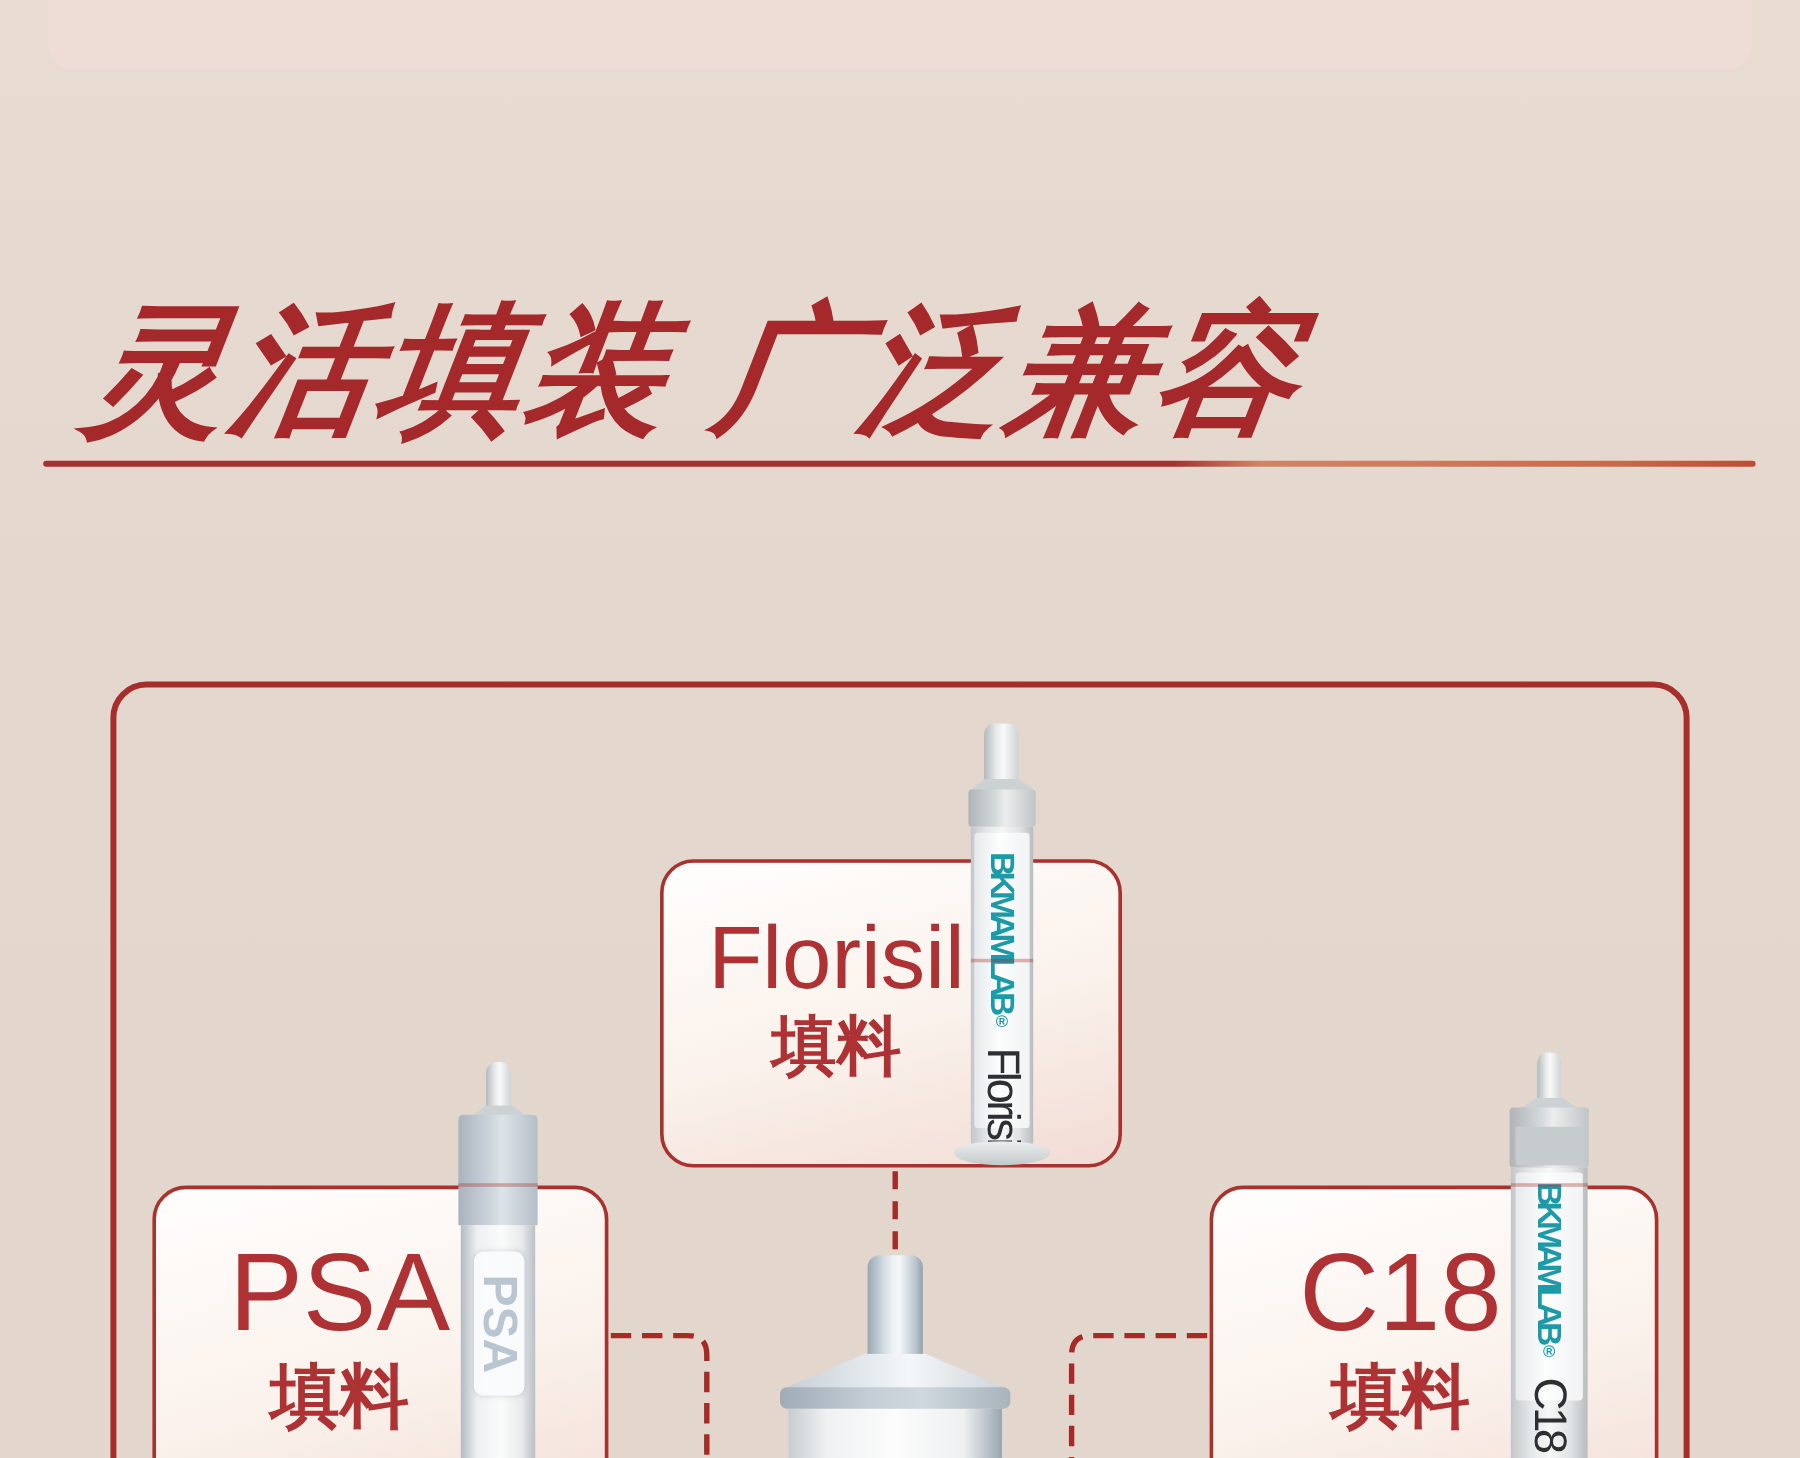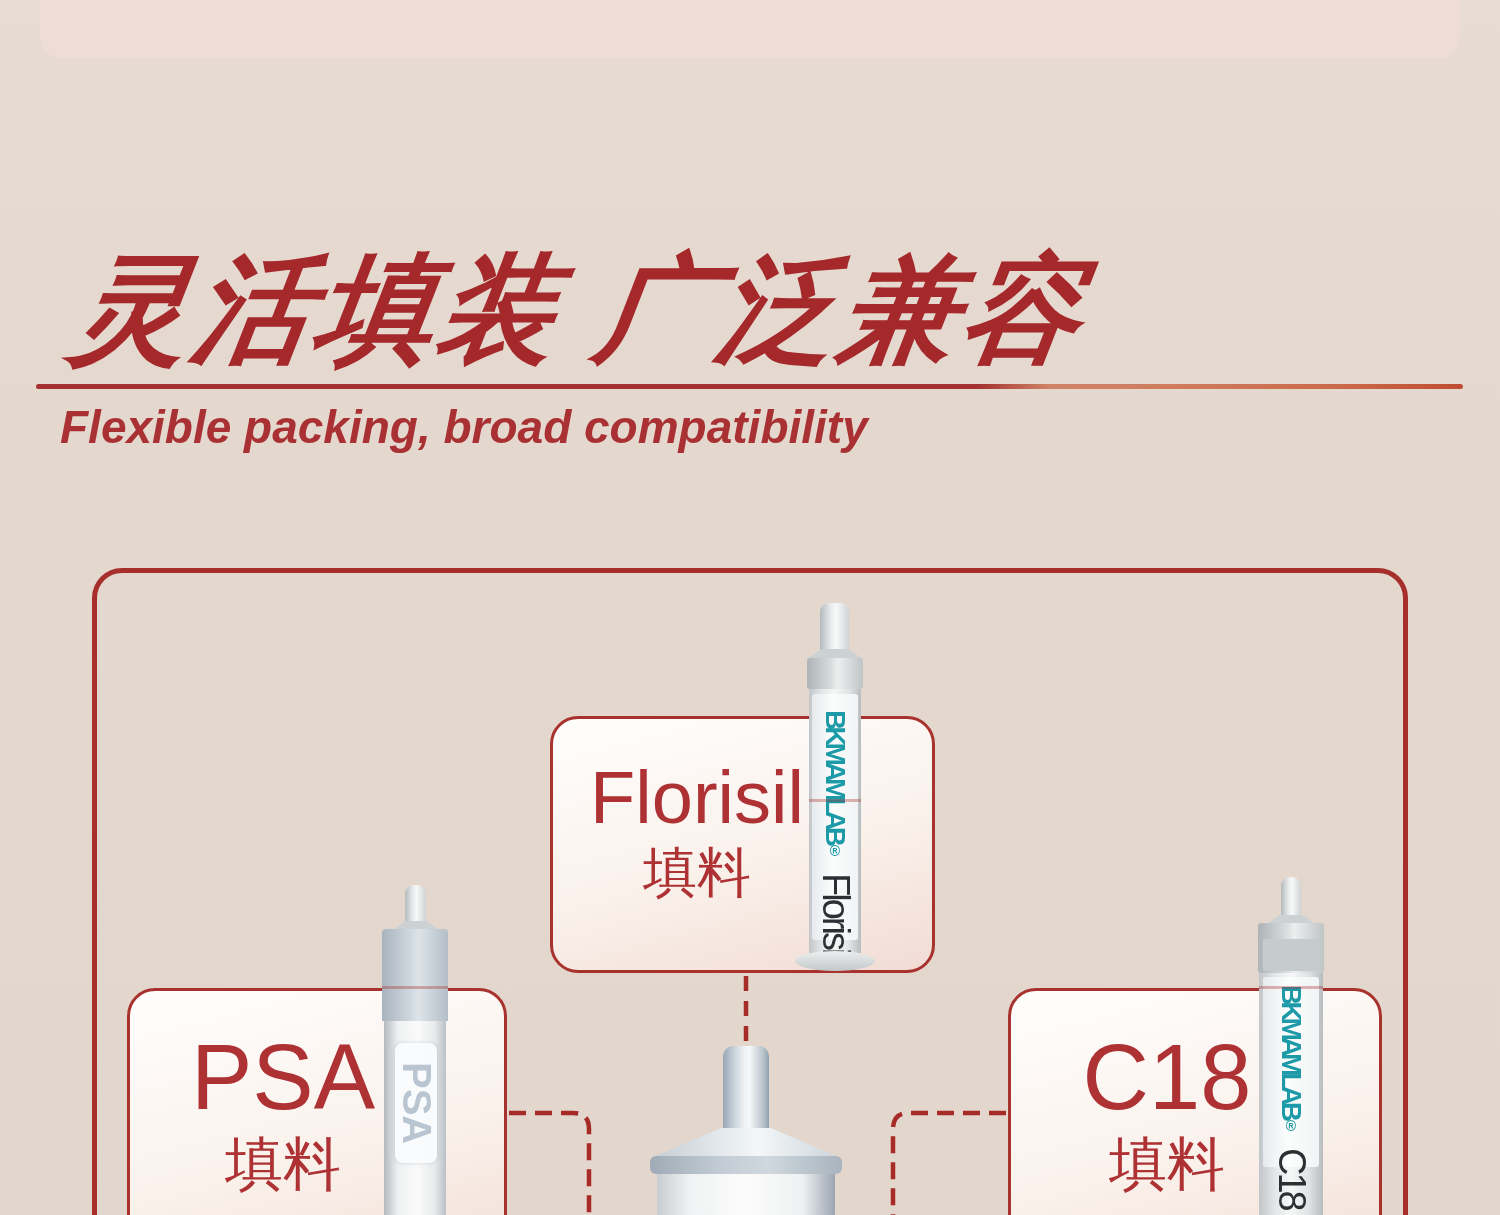--- a/index.html
+++ b/index.html
@@ -41,21 +41,21 @@
   }
   .florisil-box{left:550px;top:716px;width:385px;height:257px;}
   .psa-box{left:127px;top:988px;width:380px;height:300px;}
   .c18-box{left:1008px;top:988px;width:374px;height:300px;}
   .box-text{position:absolute;text-align:center;color:#ae3134;}
   .florisil-box .box-text{left:14px;top:40px;width:260px;}
   .psa-box .box-text{left:28px;top:38px;width:250px;}
   .c18-box .box-text{left:36px;top:38px;width:240px;}
   .box-name{font-size:74px;font-weight:500;line-height:1.05;}
   .psa-box .box-name,.c18-box .box-name{font-size:92px;}
-  .box-material{font-size:58px;font-weight:400;line-height:1.1;margin-top:6px;}
+  .box-material{font-size:58px;font-weight:700;line-height:1.1;margin-top:6px;}
   .florisil-box .box-material{font-size:54px;}
   
   .dash-svg{position:absolute;overflow:visible;}
   .dash-svg path,.dash-svg line{fill:none;stroke:#a62a25;stroke-width:4.5;}
   
   .syringe{position:absolute;}
   .syringe div{position:absolute;}
   .tip{border-radius:9px 9px 2px 2px;
     background:linear-gradient(90deg,#b3b9bc 0%,#e6e9ea 35%,#f8f9f9 55%,#cfd3d5 100%);}
   .shoulder{background:#ccd1d3;clip-path:polygon(26% 0,74% 0,100% 100%,0 100%);}
@@ -93,21 +93,20 @@
 </style>
 </head>
 <body>
 
 <div class="stage">
 
   <div class="top-strip"></div>
 
   <h1 class="title">灵活填装 广泛兼容</h1>
   <div class="title-underline"></div>
-  <div class="subtitle">Flexible packing, broad compatibility</div>
 
   <div class="big-card"></div>
 
   <div class="label-box florisil-box">
     <div class="box-text">
       <div class="box-name">Florisil</div>
       <div class="box-material">填料</div>
     </div>
   </div>
 

